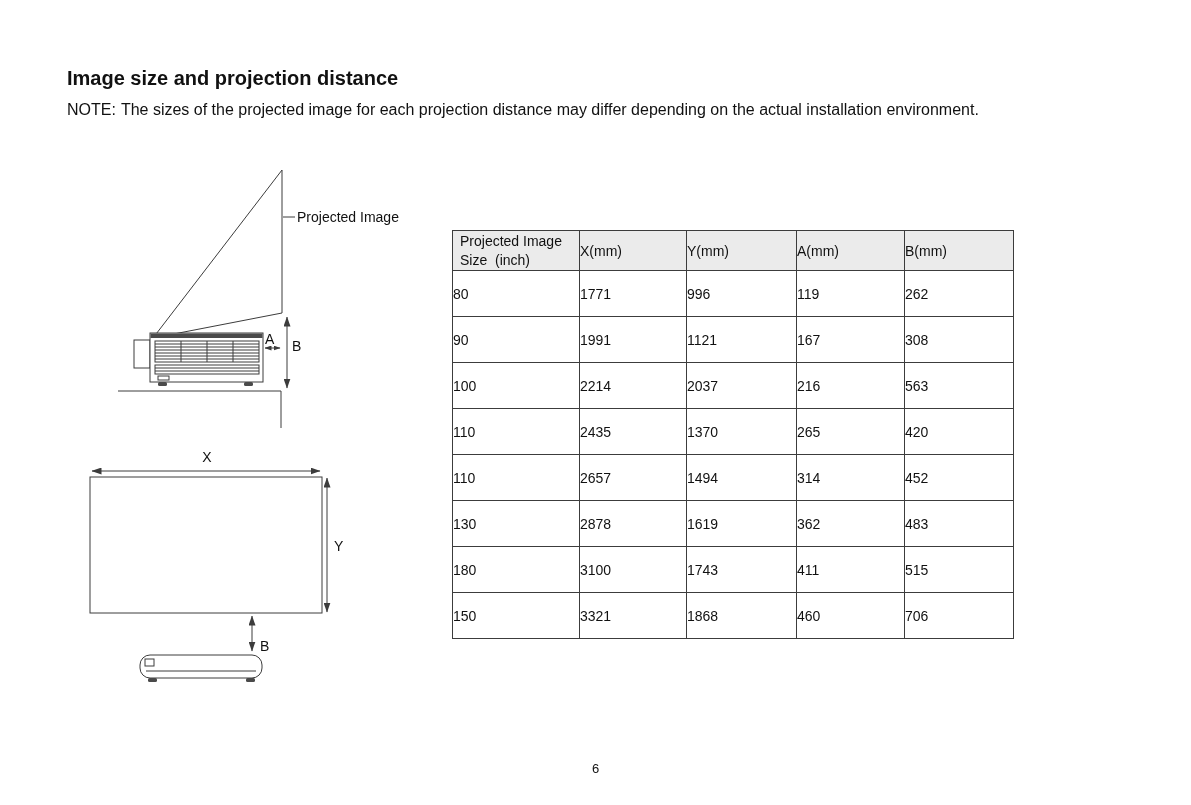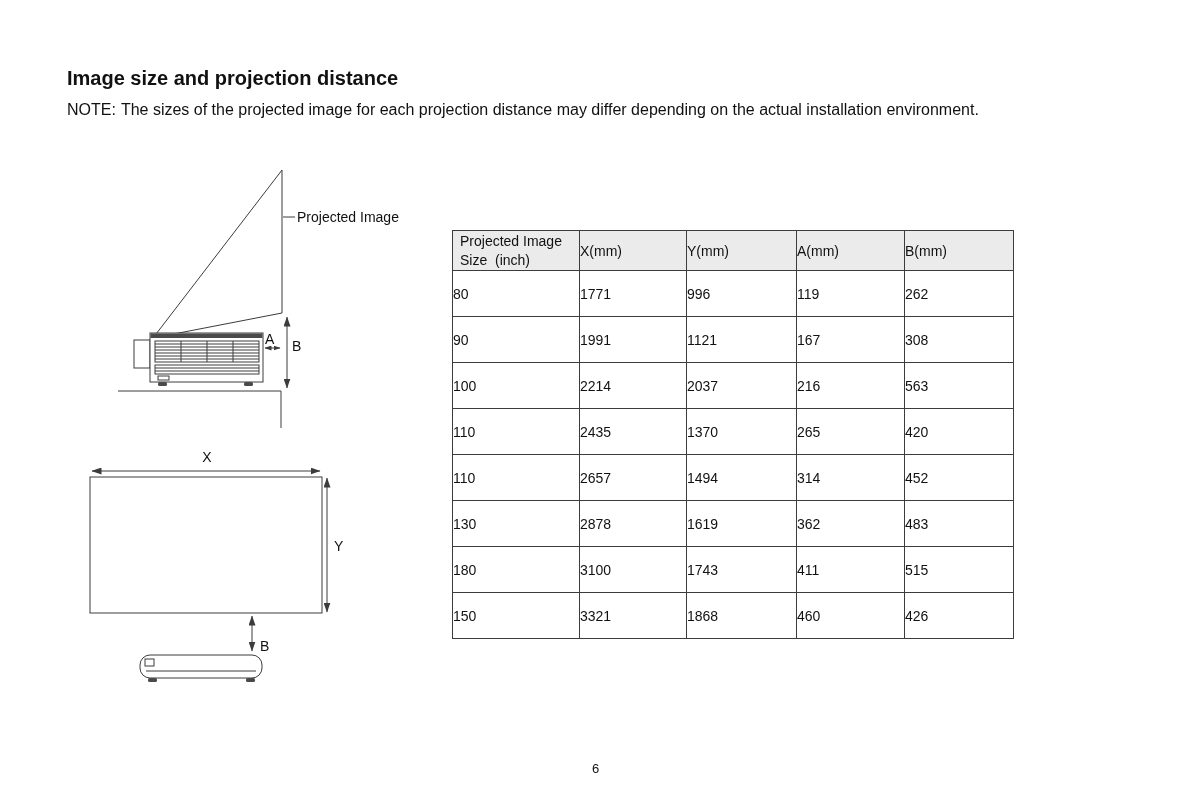--- a/index.html
+++ b/index.html
@@ -192,20 +192,20 @@
           <td>3100</td>
           <td>1743</td>
           <td>411</td>
           <td>515</td>
         </tr>
         <tr>
           <td>150</td>
           <td>3321</td>
           <td>1868</td>
           <td>460</td>
-          <td>426</td>
+          <td>706</td>
         </tr>
       </tbody>
   </table>
 
   <div class="page-number">6</div>
 
 </div>
 
 </body></html>

